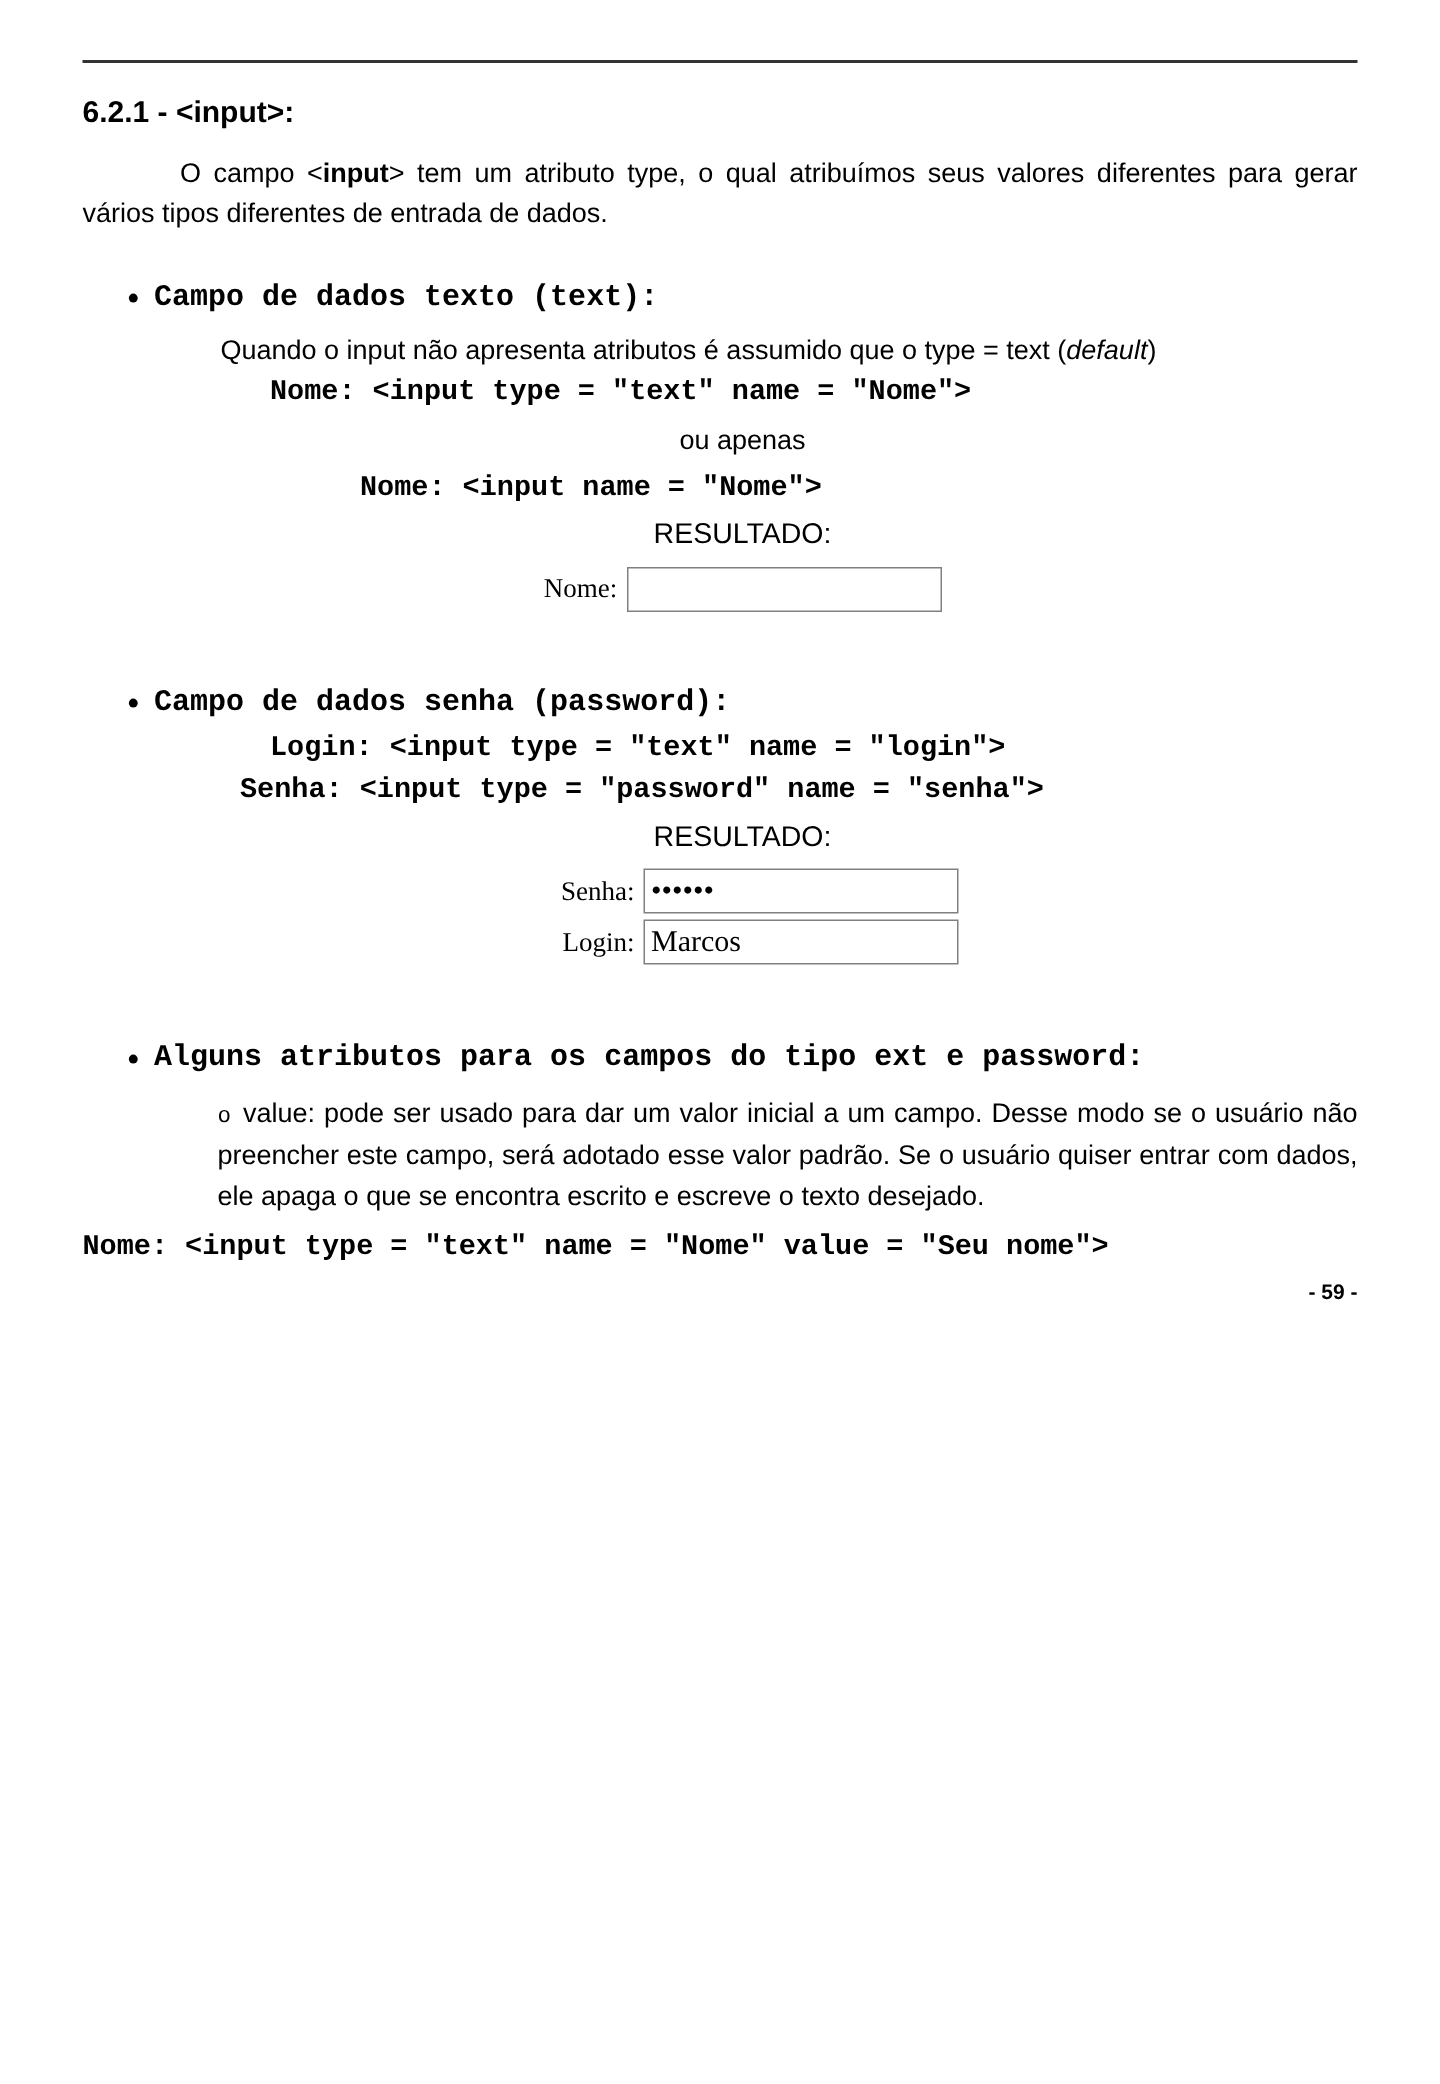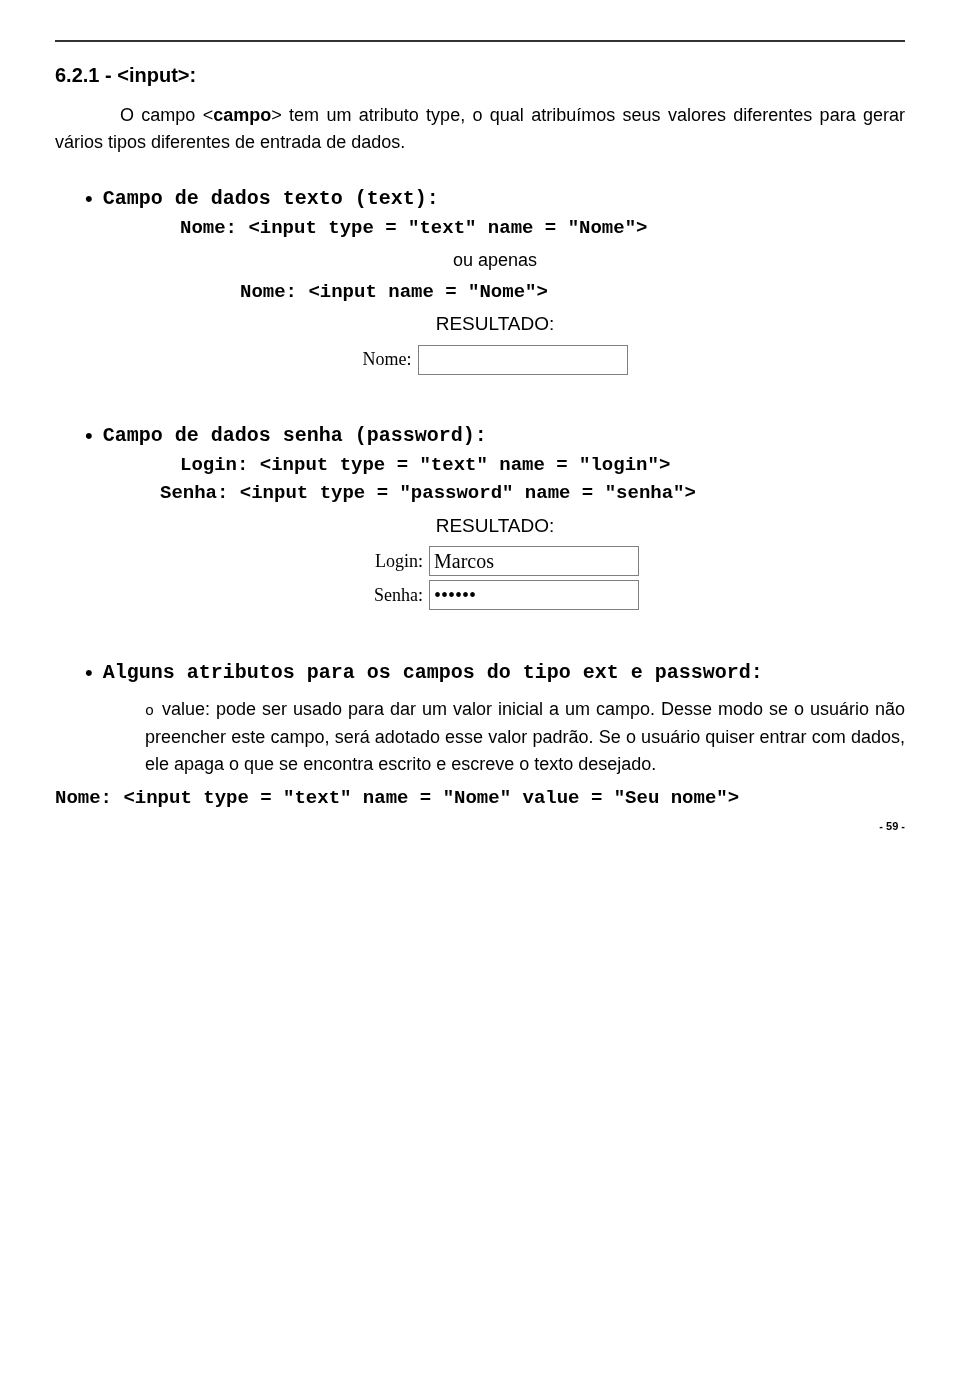--- a/index.html
+++ b/index.html
@@ -109,21 +109,21 @@
   .footer-code {
     font-family: "Courier New", monospace;
     font-weight: bold;
     font-size: 19px;
     white-space: pre;
     margin-top: 4px;
   }
   .page-num {
     text-align: right;
     font-weight: bold;
-    font-size: 11px;
+    font-size: 14px;
     margin-top: 6px;
   }
   .inline-bold {
     font-weight: bold;
   }
   .italic {
     font-style: italic;
   }
   .align-box {
     display: flex;
@@ -143,27 +143,30 @@
   }
 </style>
 </head>
 <body>
 
 <div class="hr-top"></div>
 
 <div class="section-title">6.2.1 - &lt;input&gt;:</div>
 
 <p class="para">
-  <span>O campo &lt;</span><span class="inline-bold">campo</span><span>&gt; tem um atributo type, o qual atribuímos seus valores diferentes para gerar vários tipos diferentes de entrada de dados.</span>
+  <span>O campo &lt;</span><span class="inline-bold">input</span><span>&gt; tem um atributo type, o qual atribuímos seus valores diferentes para gerar vários tipos diferentes de entrada de dados.</span>
 </p>
 
 <div class="bullet-block">
   <div class="bullet-line">
     <span class="bullet-dot">•</span>
     <span class="bullet-title">Campo de dados texto (text):</span>
+  </div>
+  <div class="bullet-body">
+    <span>Quando o input não apresenta atributos é assumido que o type = text (</span><span class="italic">default</span><span>)</span>
   </div>
   <div class="code-line code-indent">Nome: &lt;input type = "text" name = "Nome"&gt;</div>
   <div class="center">ou apenas</div>
   <div class="code-line" style="margin-left:155px;">Nome: &lt;input name = "Nome"&gt;</div>
   <div class="center result-label">RESULTADO:</div>
   <div class="example-row">
     <span class="example-label">Nome:</span>
     <input class="example-input" type="text" value="" style="">
   </div>
 </div>
@@ -173,26 +176,26 @@
 <div class="bullet-block">
   <div class="bullet-line">
     <span class="bullet-dot">•</span>
     <span class="bullet-title">Campo de dados senha (password):</span>
   </div>
   <div class="code-line code-indent">Login: &lt;input type = "text" name = "login"&gt;</div>
   <div class="code-line code-indent-sm">Senha: &lt;input type = "password" name = "senha"&gt;</div>
   <div class="center result-label">RESULTADO:</div>
   <div class="align-box">
     <div class="align-row">
+      <span class="example-label">Senha:</span>
+      <input class="example-input" type="text" value="••••••" style="">
+    </div>
+    <div class="align-row">
       <span class="example-label">Login:</span>
       <input class="example-input" type="text" value="Marcos" style="">
-    </div>
-    <div class="align-row">
-      <span class="example-label">Senha:</span>
-      <input class="example-input" type="text" value="••••••" style="">
     </div>
   </div>
 </div>
 
 <div class="spacer-lg"></div>
 
 <div class="bullet-block">
   <div class="bullet-line">
     <span class="bullet-dot">•</span>
     <span class="bullet-title">Alguns atributos para os campos do tipo ext e password:</span>

